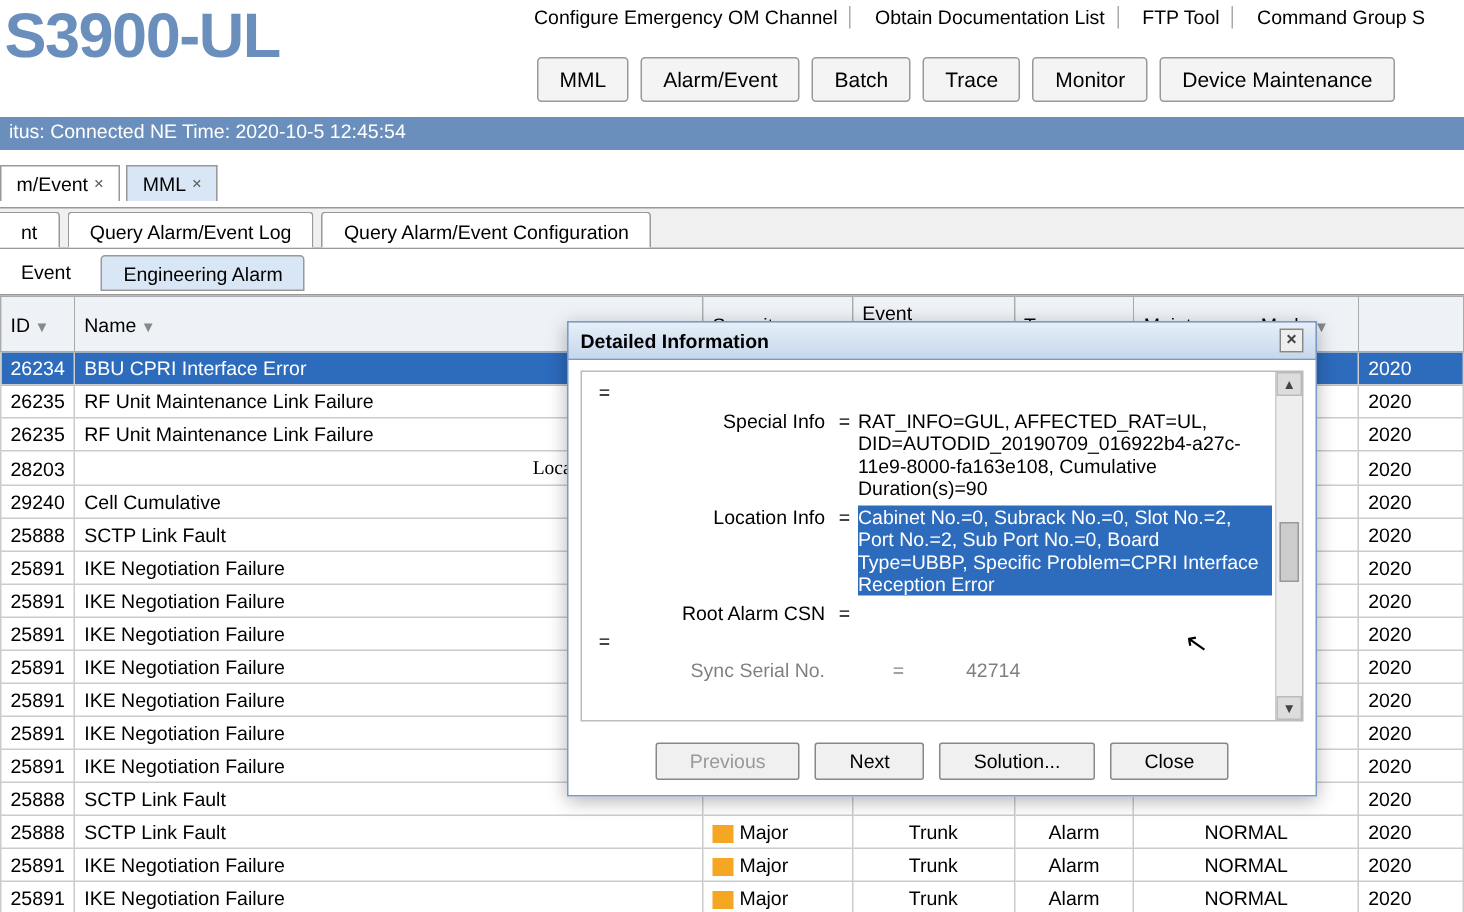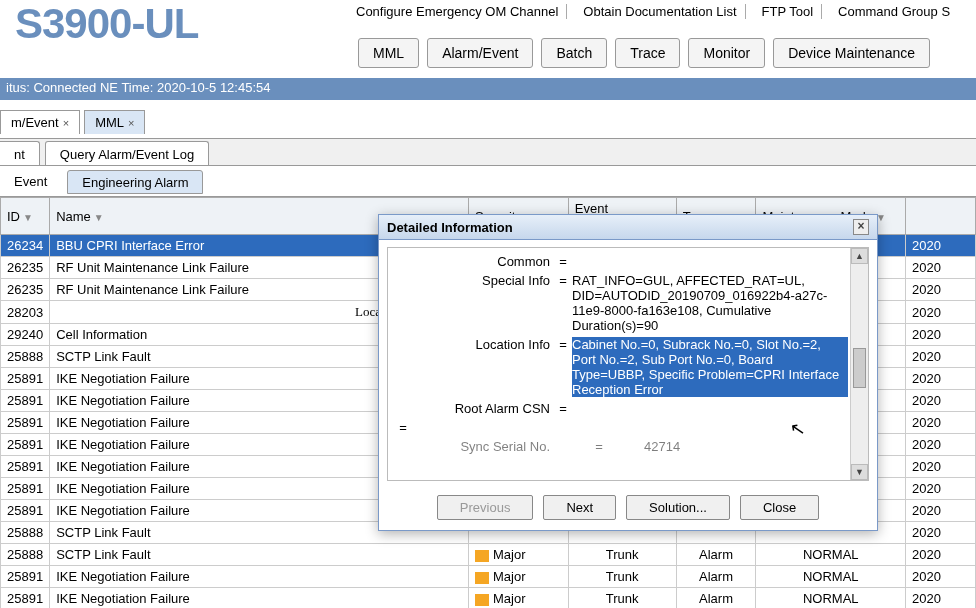--- a/index.html
+++ b/index.html
@@ -4,21 +4,21 @@
 <style>
 * { box-sizing: border-box; margin: 0; padding: 0; }
 body { font-family: Arial, sans-serif; font-size: 13px; background: #fff; overflow: hidden; width: 976px; height: 608px; position: relative; }
 
 
 .topmenu { position: absolute; top: 4px; left: 348px; right: 2px; display: flex; gap: 8px; font-size: 13px; color: #000; }
 .topmenu span { border-right: 1px solid #aaa; padding: 0 8px; }
 .topmenu span:last-child { border-right: none; }
 
 
-.title { position: absolute; top: 0; left: 0; font-size: 42px; font-weight: bold; color: #6a8fbd; padding-left: 15px; letter-spacing: -1px; }
+.title { position: absolute; top: 0; left: 0; font-size: 42px; font-weight: bold; color: #6a8fbd; padding-left: 3px; letter-spacing: -1px; }
 
 
 .maintabs { position: absolute; top: 38px; left: 358px; right: 2px; display: flex; gap: 8px; }
 .maintabs .btn { background: #f4f4f4; border: 1px solid #999; border-radius: 3px; padding: 6px 14px; font-size: 14px; cursor: pointer; }
 
 
 .status { position: absolute; top: 78px; left: 0; right: 0; height: 22px; background: #6a8fbd; color: #fff; font-size: 13px; padding: 2px 6px; }
 
 
 .doctabs { position: absolute; top: 110px; left: 0; display: flex; }
@@ -106,20 +106,21 @@
   </div>
   <div class="doctab active">
     <span>MML</span>
     <span class="close">×</span>
   </div>
 </div>
 
 <div class="subtabs1">
   <div class="subtab1 trunc">nt</div>
   <div class="subtab1">Query Alarm/Event Log</div>
+  <div class="subtab1">Query Alarm/Event Configuration</div>
 </div>
 
 <div class="subtabs2">
   <div class="subtab2">Event</div>
   <div class="subtab2 active">Engineering Alarm</div>
 </div>
 
 <div class="tablewrap">
 <table>
   <thead>
@@ -165,21 +166,21 @@
           <td style="text-align: right;">28203</td>
           <td style="text-align: right; font-family: Liberation Serif, serif;">Local Cell Unusable</td>
           <td style="text-align: left;"></td>
           <td style="text-align: center;"></td>
           <td style="text-align: center;"></td>
           <td style="text-align: center;"></td>
           <td style="text-align: left;">2020</td>
         </tr>
         <tr>
           <td style="text-align: right;">29240</td>
-          <td style="text-align: left;">Cell Information</td>
+          <td style="text-align: left;">Cell Cumulative</td>
           <td style="text-align: left;"></td>
           <td style="text-align: center;"></td>
           <td style="text-align: center;"></td>
           <td style="text-align: center;"></td>
           <td style="text-align: left;">2020</td>
         </tr>
         <tr>
           <td style="text-align: right;">25888</td>
           <td style="text-align: left;">SCTP Link Fault</td>
           <td style="text-align: left;"></td>
@@ -292,21 +293,20 @@
 </div>
 
 <div class="dialog">
   <div class="dlg-title">
     <span>Detailed Information</span>
     <span class="dlg-close">×</span>
   </div>
   <div class="dlg-body">
     <div class="dlg-content" id="dlg-content">
         <div class="dlg-row">
-          <div class="dlg-label">Common</div>
           <div class="dlg-eq">=</div>
           <div class="dlg-val"></div>
         </div>
         <div class="dlg-row">
           <div class="dlg-label">Special Info</div>
           <div class="dlg-eq">=</div>
           <div class="dlg-val">RAT_INFO=GUL, AFFECTED_RAT=UL, DID=AUTODID_20190709_016922b4-a27c-11e9-8000-fa163e108, Cumulative Duration(s)=90</div>
         </div>
         <div class="dlg-row">
           <div class="dlg-label">Location Info</div>

